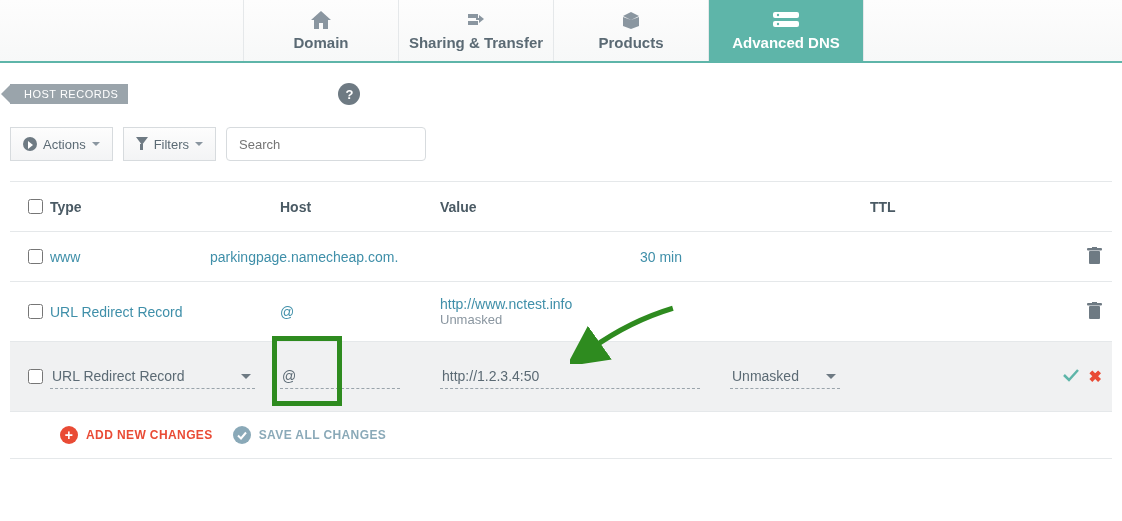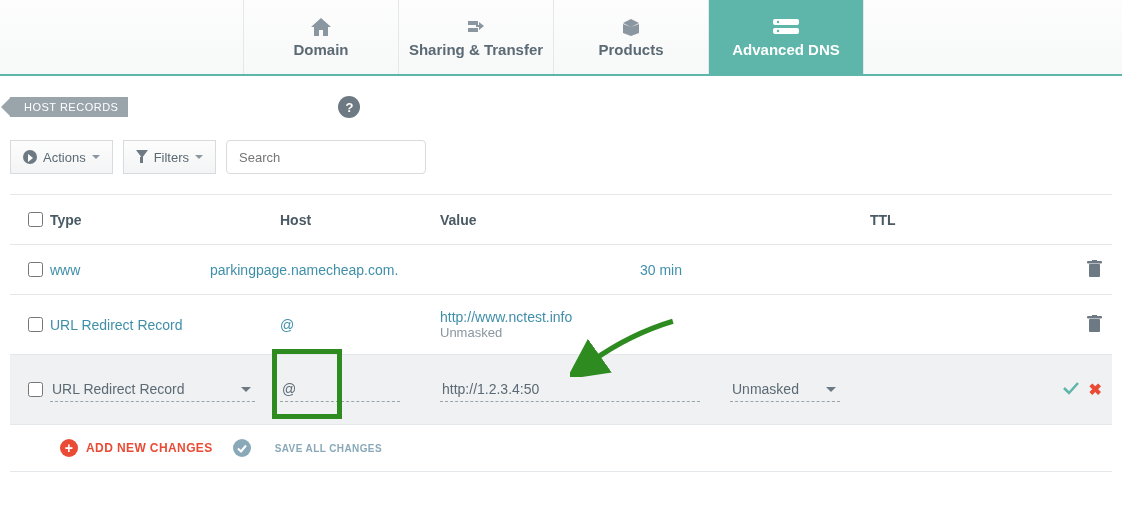--- a/index.html
+++ b/index.html
@@ -10,21 +10,21 @@
     --link:#3f8fa9;
     --border:#e5e8ea;
     --bg:#ffffff;
     --bg-gray:#f4f5f6;
     --red:#e94b35;
     --green:#28a745;
   }
   *{box-sizing:border-box;}
   body{margin:0;font-family:"Segoe UI",Arial,sans-serif;font-size:14px;color:var(--text);background:#fff;width:1122px;}
   
-  .tabs{display:flex;background:#0ea5e9;border-bottom:2px solid var(--teal);height:76px;}
+  .tabs{display:flex;background:#0ea5e9;border-bottom:2px solid var(--teal);height:63px;}
   .tabs-spacer{width:244px;border-right:1px solid var(--border);background:linear-gradient(#fdfdfd,#f7f8f8);}
   .tab{flex:0 0 155px;display:flex;flex-direction:column;align-items:center;justify-content:center;gap:4px;border-right:1px solid var(--border);background:linear-gradient(#fdfdfd,#f7f8f8);color:var(--text);cursor:pointer;position:relative;}
   .tab.active{background:var(--teal);color:#fff;}
   .tab.active::after{content:"";position:absolute;bottom:-10px;left:50%;transform:translateX(-50%);border:10px solid transparent;border-top-color:var(--teal);}
   .tab .icon{height:20px;display:flex;align-items:center;justify-content:center;color:#8a96a0;}
   .tab.active .icon{color:#fff;}
   .tab-label{font-size:15px;font-weight:600;}
   
   .section{padding:20px 10px 0 10px;}
   .tag-row{display:flex;align-items:center;gap:10px;margin-bottom:22px;}
@@ -60,21 +60,21 @@
   .field{border:none;border-bottom:1px dashed #9aa4ab;background:transparent;font-size:14px;color:var(--text);padding:4px 2px;outline:none;}
   .field.sel{appearance:none;padding-right:18px;background:transparent;}
   .sel-wrap{position:relative;display:inline-block;}
   .sel-wrap::after{content:"";position:absolute;right:4px;top:50%;transform:translateY(-30%);border:5px solid transparent;border-top-color:#6e7a83;pointer-events:none;}
   .check{color:#5eb5a9;cursor:pointer;}
   .xmark{color:var(--red);font-weight:bold;cursor:pointer;font-size:16px;}
   
   .footer{display:flex;gap:20px;padding:14px 10px 14px 50px;border-bottom:1px solid var(--border);}
   .add-btn{display:flex;align-items:center;gap:8px;color:var(--red);font-weight:700;font-size:12px;letter-spacing:.4px;cursor:pointer;}
   .plus{width:18px;height:18px;border-radius:50%;background:var(--red);color:#fff;display:flex;align-items:center;justify-content:center;font-size:14px;font-weight:bold;line-height:1;}
-  .save-btn{display:flex;align-items:center;gap:24px;color:#8aa9b8;font-weight:700;font-size:10px;letter-spacing:.4px;cursor:pointer;}
+  .save-btn{display:flex;align-items:center;gap:8px;color:#8aa9b8;font-weight:700;font-size:12px;letter-spacing:.4px;cursor:pointer;}
   .chk{width:18px;height:18px;border-radius:50%;background:#8aa9b8;display:flex;align-items:center;justify-content:center;}
   
   .annot{position:absolute;pointer-events:none;}
   .host-box{left:262px;top:-6px;width:70px;height:70px;border:5px solid #2e8b1f;}
   .arrow{left:560px;top:-38px;width:120px;height:60px;}
 </style>
 </head>
 <body>
 
 <div class="tabs">

